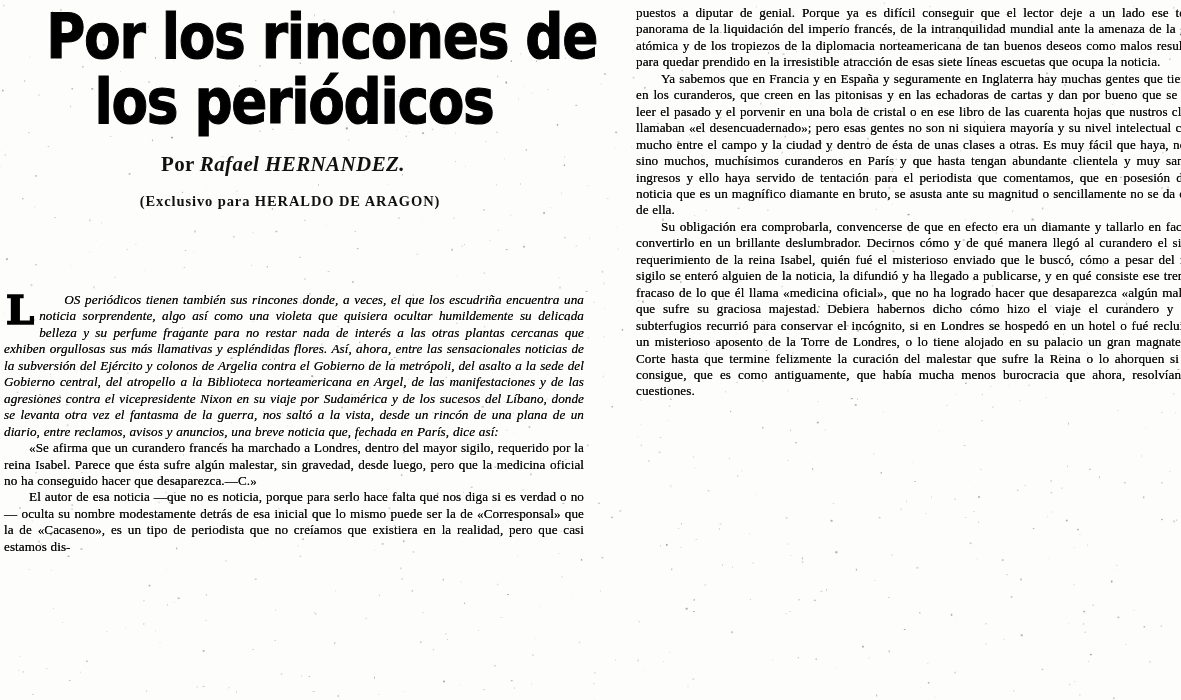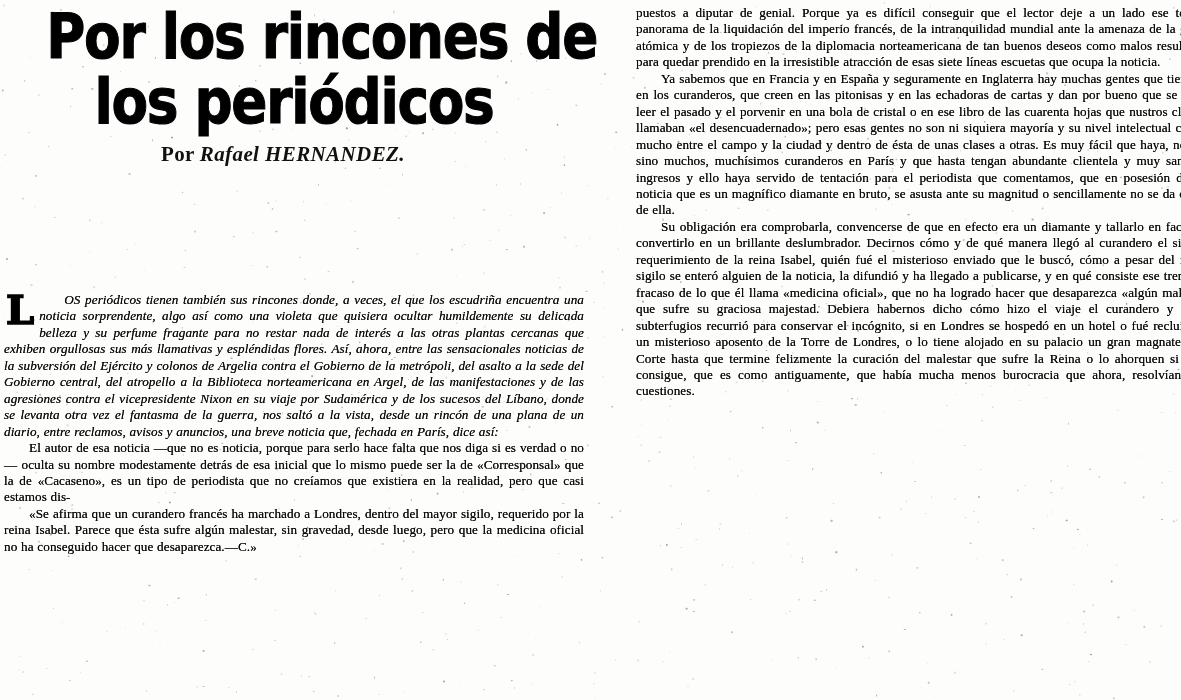--- a/index.html
+++ b/index.html
@@ -59,21 +59,21 @@
     white-space: nowrap;
   }
   .headline .hl-2 {
     display: block;
     font-size: 62px;
     margin-top: 8px;
     white-space: nowrap;
   }
 
   .byline {
-    margin-top: 12px;
+    margin-top: 22px;
     text-align: center;
     padding-right: 22px;
     font-size: 21px;
     font-weight: bold;
     letter-spacing: .3px;
     white-space: nowrap;
   }
   .byline .by-pre {
     font-style: normal;
   }
@@ -161,29 +161,30 @@
 
     <div class="headline">
       <span class="hl-1">Por los rincones de</span>
       <span class="hl-2">los periódicos</span>
     </div>
 
     <div class="byline">
       <span class="by-pre">Por </span><span class="by-name">Rafael HERNANDEZ.</span>
     </div>
 
+    <div class="exclusive">(Exclusivo para HERALDO DE ARAGON)</div>
   </div>
 
   <div class="col col-left inky">
     <div class="dropcap-wrap">
       <span class="dropcap">L</span>
       <p class="first-para">OS periódicos tienen también sus rincones donde, a veces, el que los escudriña encuentra una noticia sorprendente, algo así como una violeta que quisiera ocultar humildemente su delicada belleza y su perfume fragante para no restar nada de interés a las otras plantas cercanas que exhiben orgullosas sus más llamativas y espléndidas flores. Así, ahora, entre las sensacionales noticias de la subversión del Ejército y colonos de Argelia contra el Gobierno de la metrópoli, del asalto a la sede del Gobierno central, del atropello a la Biblioteca norteamericana en Argel, de las manifestaciones y de las agresiones contra el vicepresidente Nixon en su viaje por Sudamérica y de los sucesos del Líbano, donde se levanta otra vez el fantasma de la guerra, nos saltó a la vista, desde un rincón de una plana de un diario, entre reclamos, avisos y anuncios, una breve noticia que, fechada en París, dice así:</p>
     </div>
+    <p>«Se afirma que un curandero francés ha marchado a Londres, dentro del mayor sigilo, requerido por la reina Isabel. Parece que ésta sufre algún malestar, sin gravedad, desde luego, pero que la medicina oficial no ha conseguido hacer que desaparezca.—C.»</p>
     <p>El autor de esa noticia —que no es noticia, porque para serlo hace falta que nos diga si es verdad o no— oculta su nombre modestamente detrás de esa inicial que lo mismo puede ser la de «Corresponsal» que la de «Cacaseno», es un tipo de periodista que no creíamos que existiera en la realidad, pero que casi estamos dis-</p>
-    <p>«Se afirma que un curandero francés ha marchado a Londres, dentro del mayor sigilo, requerido por la reina Isabel. Parece que ésta sufre algún malestar, sin gravedad, desde luego, pero que la medicina oficial no ha conseguido hacer que desaparezca.—C.»</p>
   </div>
 
   <div class="col col-right inky">
     <p class="noindent">puestos a diputar de genial. Porque ya es difícil conseguir que el lector deje a un lado ese terrible panorama de la liquidación del imperio francés, de la intranquilidad mundial ante la amenaza de la guerra atómica y de los tropiezos de la diplomacia norteamericana de tan buenos deseos como malos resultados, para quedar prendido en la irresistible atracción de esas siete líneas escuetas que ocupa la noticia.</p>
     <p>Ya sabemos que en Francia y en España y seguramente en Inglaterra hay muchas gentes que tienen fe en los curanderos, que creen en las pitonisas y en las echadoras de cartas y dan por bueno que se pueda leer el pasado y el porvenir en una bola de cristal o en ese libro de las cuarenta hojas que nustros clásicos llamaban «el desencuadernado»; pero esas gentes no son ni siquiera mayoría y su nivel intelectual cambia mucho entre el campo y la ciudad y dentro de ésta de unas clases a otras. Es muy fácil que haya, no uno, sino muchos, muchísimos curanderos en París y que hasta tengan abundante clientela y muy saneados ingresos y ello haya servido de tentación para el periodista que comentamos, que en posesión de una noticia que es un magnífico diamante en bruto, se asusta ante su magnitud o sencillamente no se da cuenta de ella.</p>
     <p>Su obligación era comprobarla, convencerse de que en efecto era un diamante y tallarlo en facetas y convertirlo en un brillante deslumbrador. Decirnos cómo y de qué manera llegó al curandero el sigiloso requerimiento de la reina Isabel, quién fué el misterioso enviado que le buscó, cómo a pesar del mayor sigilo se enteró alguien de la noticia, la difundió y ha llegado a publicarse, y en qué consiste ese tremendo fracaso de lo que él llama «medicina oficial», que no ha logrado hacer que desaparezca «algún malestar» que sufre su graciosa majestad. Debiera habernos dicho cómo hizo el viaje el curandero y a qué subterfugios recurrió para conservar el incógnito, si en Londres se hospedó en un hotel o fué recluído en un misterioso aposento de la Torre de Londres, o lo tiene alojado en su palacio un gran magnate de la Corte hasta que termine felizmente la curación del malestar que sufre la Reina o lo ahorquen si no lo consigue, que es como antiguamente, que había mucha menos burocracia que ahora, resolvían estas cuestiones.</p>
   </div>
 
   <svg id="grain" width="1181" height="700" viewBox="0 0 1181 700" aria-hidden="true">
       <rect x="481.8" y="406.2" width="2.02" height="1.33" fill="#000" opacity="0.50"></rect>

